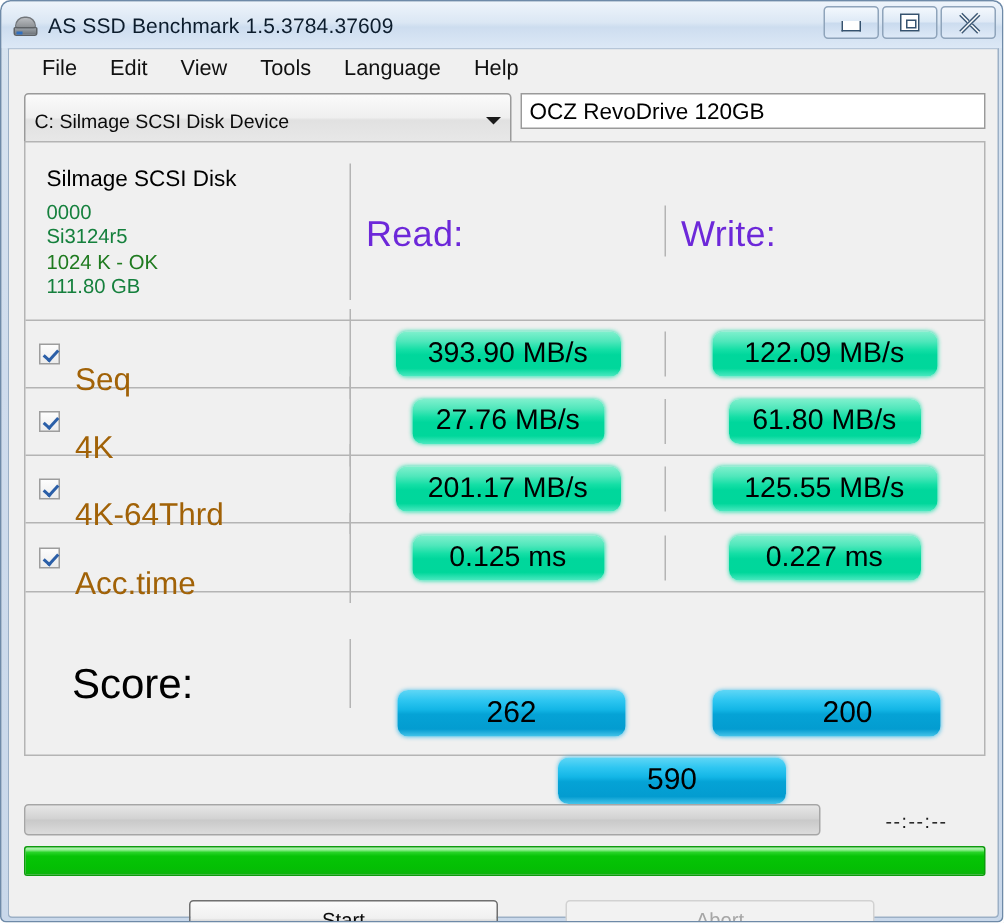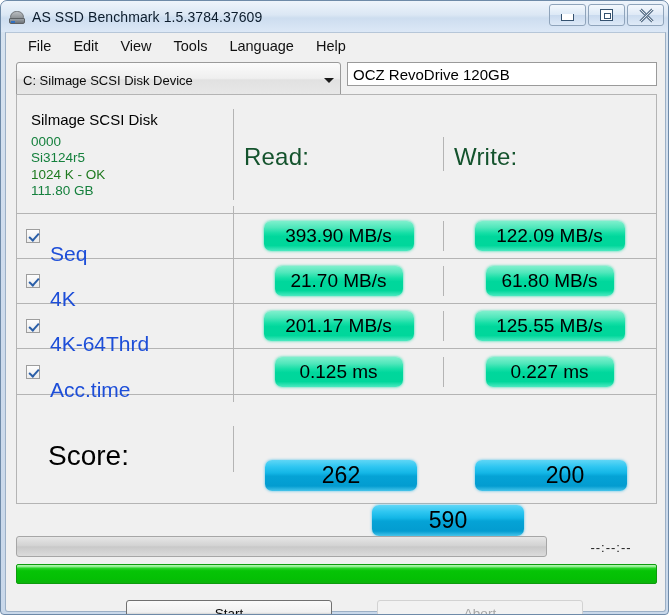--- a/index.html
+++ b/index.html
@@ -273,21 +273,21 @@
     line-height: 16.5px;
   }
   .info-line.ok { color: #1f7a1f; }
   .row-info .cell-val {
     align-items: flex-start;
     justify-content: flex-start;
     padding: 6px 0 0 10px;
   }
   .col-head {
     font-size: 24px;
-    color: #14532d;
+    color: #6d28d9;
     letter-spacing: 0.2px;
   }
 
   
   .row-test { height: 45px; }
   .row-test:nth-child(5) { height: 46px; }
   .chk {
     width: 14px; height: 14px;
     flex: none;
     box-sizing: border-box;
@@ -301,21 +301,21 @@
     content: "";
     position: absolute;
     left: 4px; top: 1px;
     width: 4px; height: 8px;
     border: solid #2b5fa8;
     border-width: 0 2px 2px 0;
     transform: rotate(42deg);
   }
   .test-name {
     font-size: 21px;
-    color: #1d4ed8;
+    color: #a16207;
     white-space: nowrap;
     margin-top: 36px;
   }
 
   .badge {
     display: flex;
     align-items: center;
     justify-content: center;
     border-radius: 7px;
     font-size: 19px;
@@ -333,21 +333,21 @@
     min-width: 150px;
   }
   .badge.green.small { min-width: 128px; }
   .badge.blue {
     background: linear-gradient(180deg,
         #5fd6f6 0%, #2ec6f1 22%, #13b6e6 42%,
         #05a3d6 52%, #039cd0 84%, #46c4ea 100%);
     box-shadow: 0 0 3px rgba(40, 180, 230, 0.8);
     min-width: 152px;
     height: 31px;
-    font-size: 23px;
+    font-size: 20px;
   }
 
   
   .row-score { height: 108px; }
   .row-score .cell-label {
     align-items: flex-start;
     padding-top: 14px;
   }
   .score-title {
     font-size: 28px;
@@ -516,21 +516,21 @@
           <div class="badge green">122.09 MB/s</div>
         </div>
       </div>
 
       <div class="grow row-test">
         <div class="cell-label">
           <div class="chk"></div>
           <div class="test-name">4K</div>
         </div>
         <div class="cell-val">
-          <div class="badge green small">21.70 MB/s</div>
+          <div class="badge green small">27.76 MB/s</div>
         </div>
         <div class="cell-val">
           <div class="badge green small">61.80 MB/s</div>
         </div>
       </div>
 
       <div class="grow row-test">
         <div class="cell-label">
           <div class="chk"></div>
           <div class="test-name">4K-64Thrd</div>

